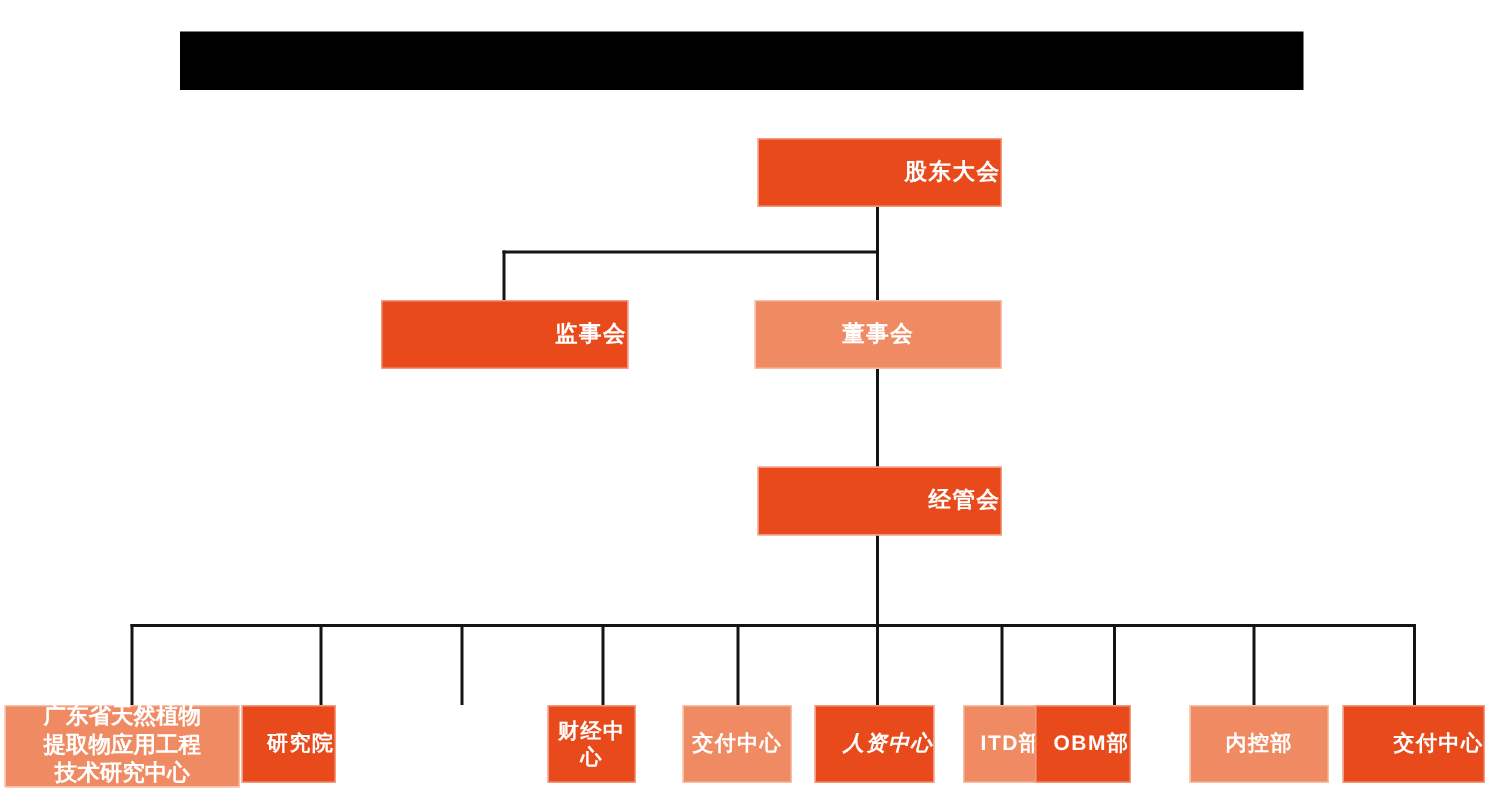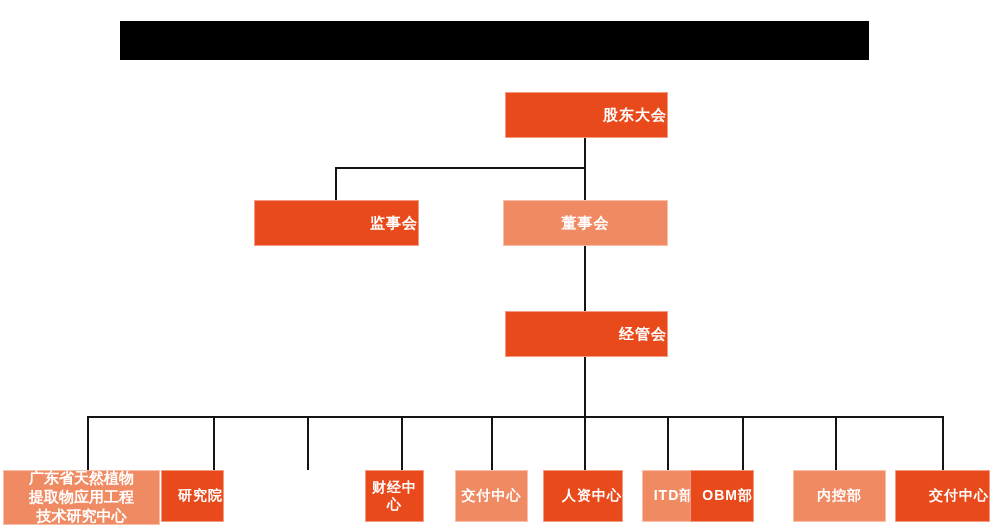--- a/index.html
+++ b/index.html
@@ -76,21 +76,21 @@
   </div>
   <div class="node bottom primary" style="left:161px;width:63px;">
     <span>研究院</span>
   </div>
   <div class="node bottom primary" style="left:365px;width:59px;">
     <span>财经中心</span>
   </div>
   <div class="node bottom secondary" style="left:455px;width:73px;">
     <span>交付中心</span>
   </div>
-  <div class="node bottom primary" style="left:543px;width:80px;">
+  <div class="node bottom primary" style="left:543px;width:80px;font-style:italic;">
     <span>人资中心</span>
   </div>
   <div class="node bottom secondary" style="left:642px;width:64px;">
     <span>ITD部</span>
   </div>
   <div class="node bottom primary" style="left:690px;width:64px;">
     <span>OBM部</span>
   </div>
   <div class="node bottom secondary" style="left:793px;width:93px;">
     <span>内控部</span>

